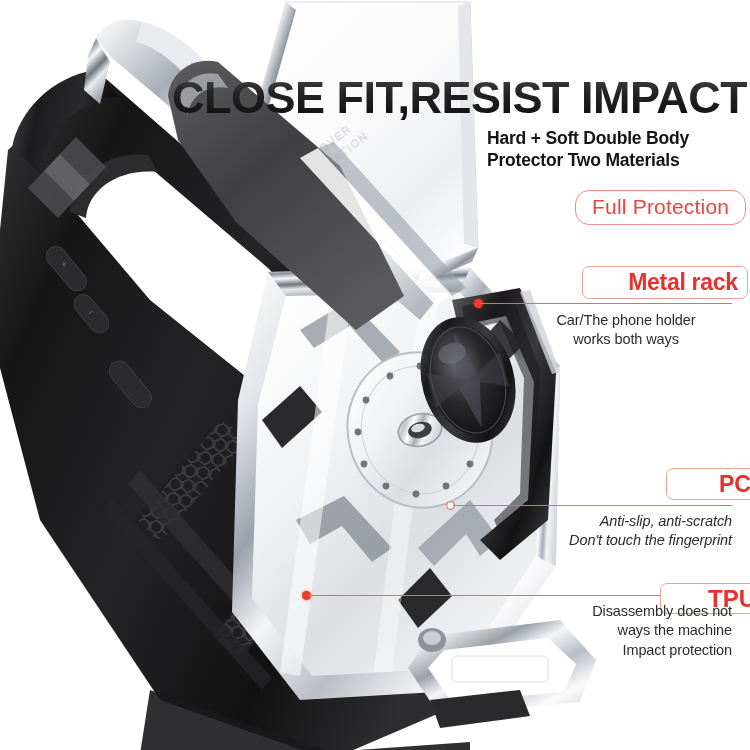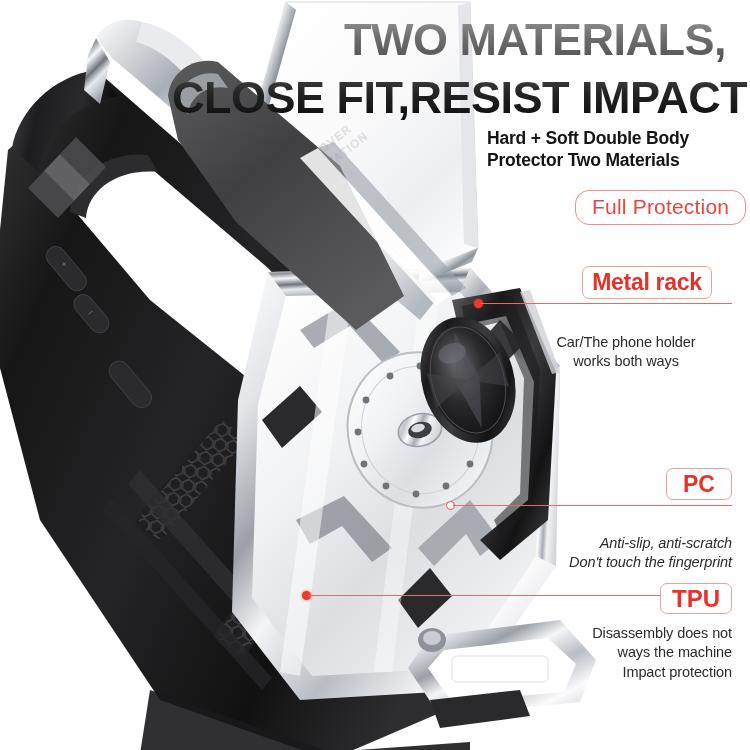--- a/index.html
+++ b/index.html
@@ -40,35 +40,35 @@
     border:1px solid #ef8f89;border-radius:14px;
     font-size:21px;color:#e8453c;letter-spacing:0.2px;
     background:#fff;
   }
 
   .tagbox{
     position:absolute;
     border:1.4px solid #f0a09a;border-radius:7px;
     background:#fff;
     font-weight:bold;color:#e8312a;
-    display:flex;align-items:center;justify-content:center;
+    display:flex;align-items:center;justify-content:center;padding-left:36px;
   }
   .tag-metal{left:582px;top:266px;width:128px;height:31px;font-size:23px;letter-spacing:-0.3px;}
   .tag-pc{left:666px;top:468px;width:64px;height:30px;font-size:23px;}
   .tag-tpu{left:660px;top:583px;width:70px;height:29px;font-size:24px;}
 
   .leader{position:absolute;background:#e86b62;height:1.3px;}
   .dot-fill{position:absolute;width:9px;height:9px;border-radius:50%;background:#ee3a2c;
     box-shadow:0 0 3px rgba(238,58,44,.7);}
   .dot-hollow{position:absolute;width:9px;height:9px;border-radius:50%;
     border:1.4px solid #e8564c;background:#fff;box-sizing:border-box;}
 
   .desc{
     position:absolute;font-size:14.5px;color:#2b2b2b;line-height:1.33;
-    letter-spacing:-0.1px;text-align:right;white-space:nowrap;margin-top:22px;
+    letter-spacing:-0.1px;text-align:right;white-space:nowrap;
   }
   .desc-metal{left:520px;top:311px;width:212px;text-align:center;}
   .desc-pc{left:500px;top:512px;width:232px;text-align:right;font-style:italic;}
   .desc-tpu{left:480px;top:602px;width:252px;text-align:right;}
 </style>
 </head>
 <body>
 
 <div id="stage">
 
@@ -307,21 +307,20 @@
           <ellipse cx="432" cy="638" rx="9" ry="7" fill="#c9ccd1"></ellipse>
           <path d="M 430 700 L 520 690 L 530 716 L 440 728 Z" fill="#2a2a2d"></path>
         </g>
 
         <path d="M 150 690 L 330 752 L 470 742 L 470 754 L 140 754 Z" fill="#1a1a1c" opacity=".9"></path>
 
       </g>
     </svg>
   </div>
 
-  <div class="hl1">TWO MATERIALS,</div>
   <div class="hl2">CLOSE FIT,RESIST IMPACT</div>
 
   <div class="sub">
     <div>Hard + Soft Double Body</div>
     <div>Protector Two Materials</div>
   </div>
 
   <div class="pill">Full Protection</div>
 
   <div class="dot-fill" style="left:474px;top:299px;"></div>

